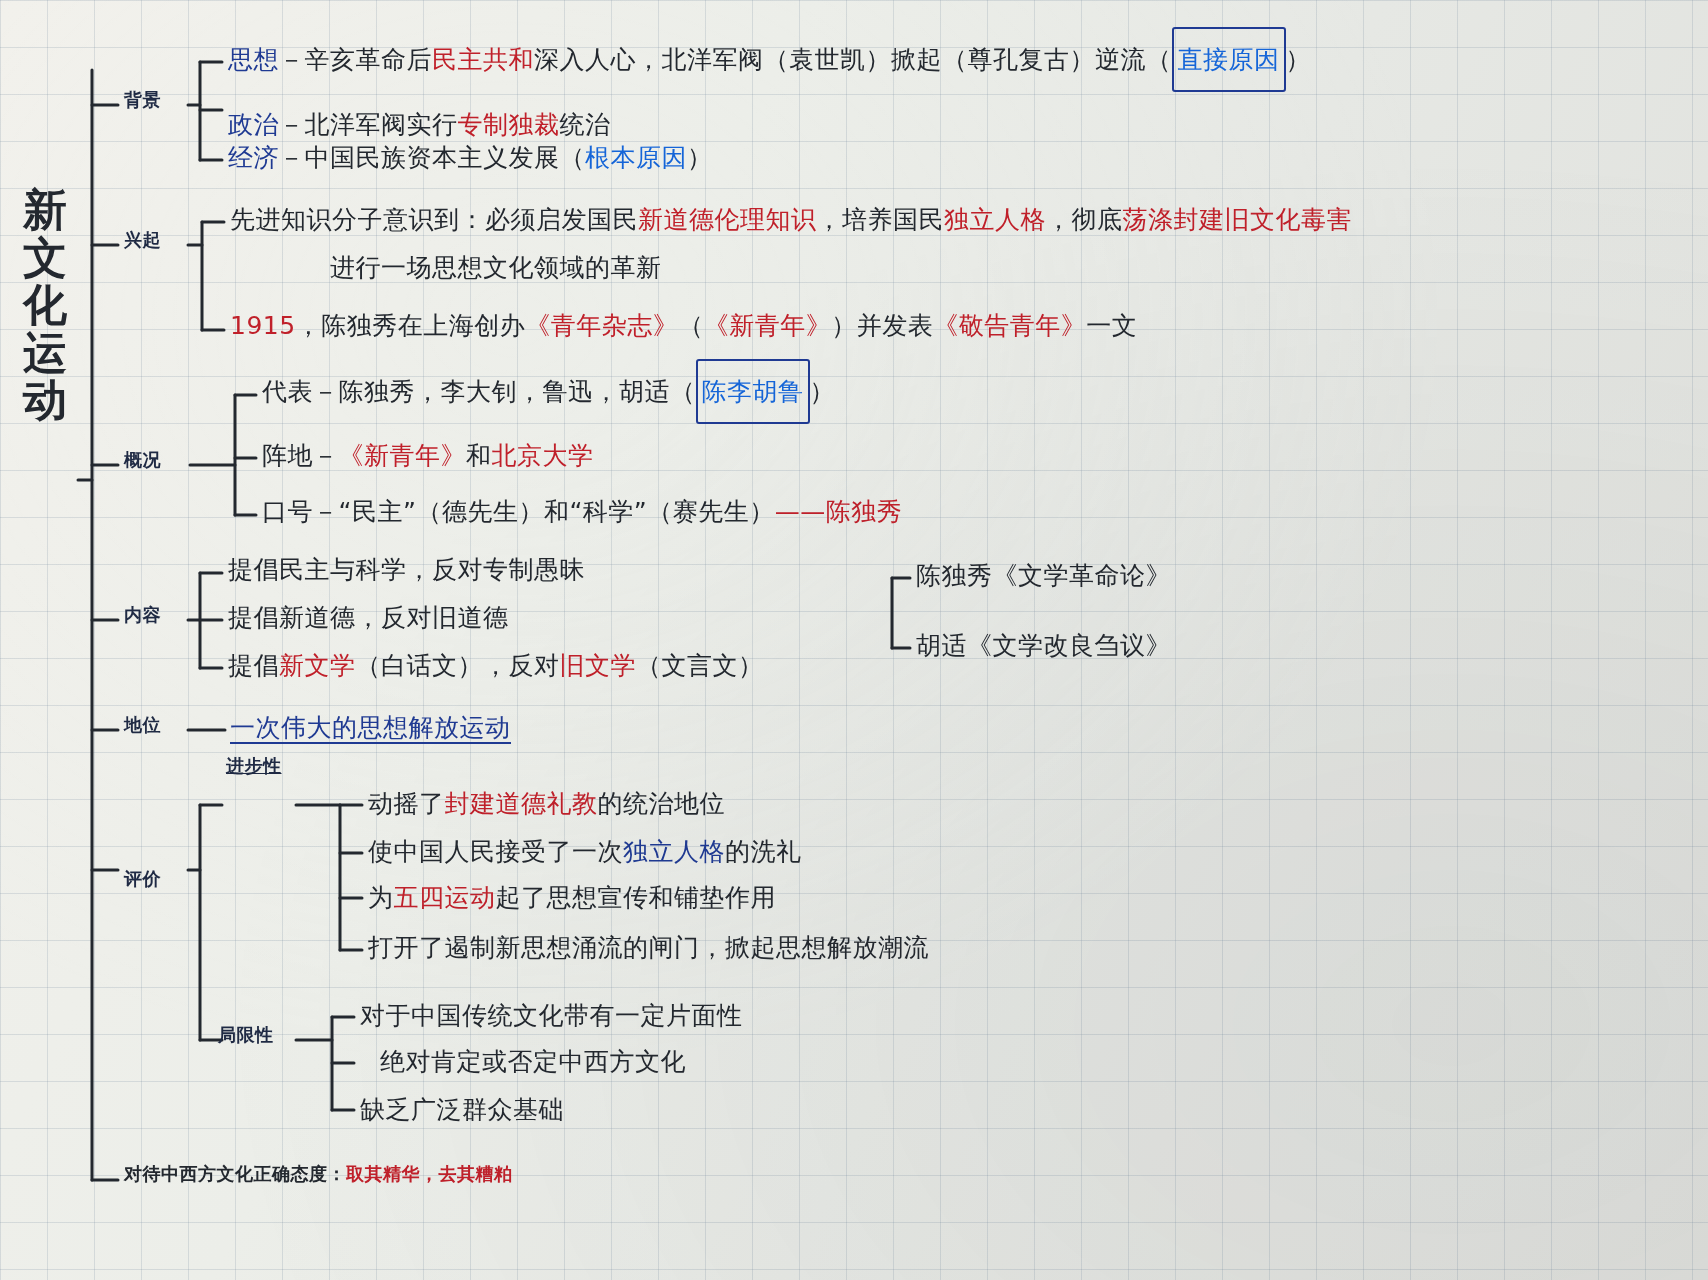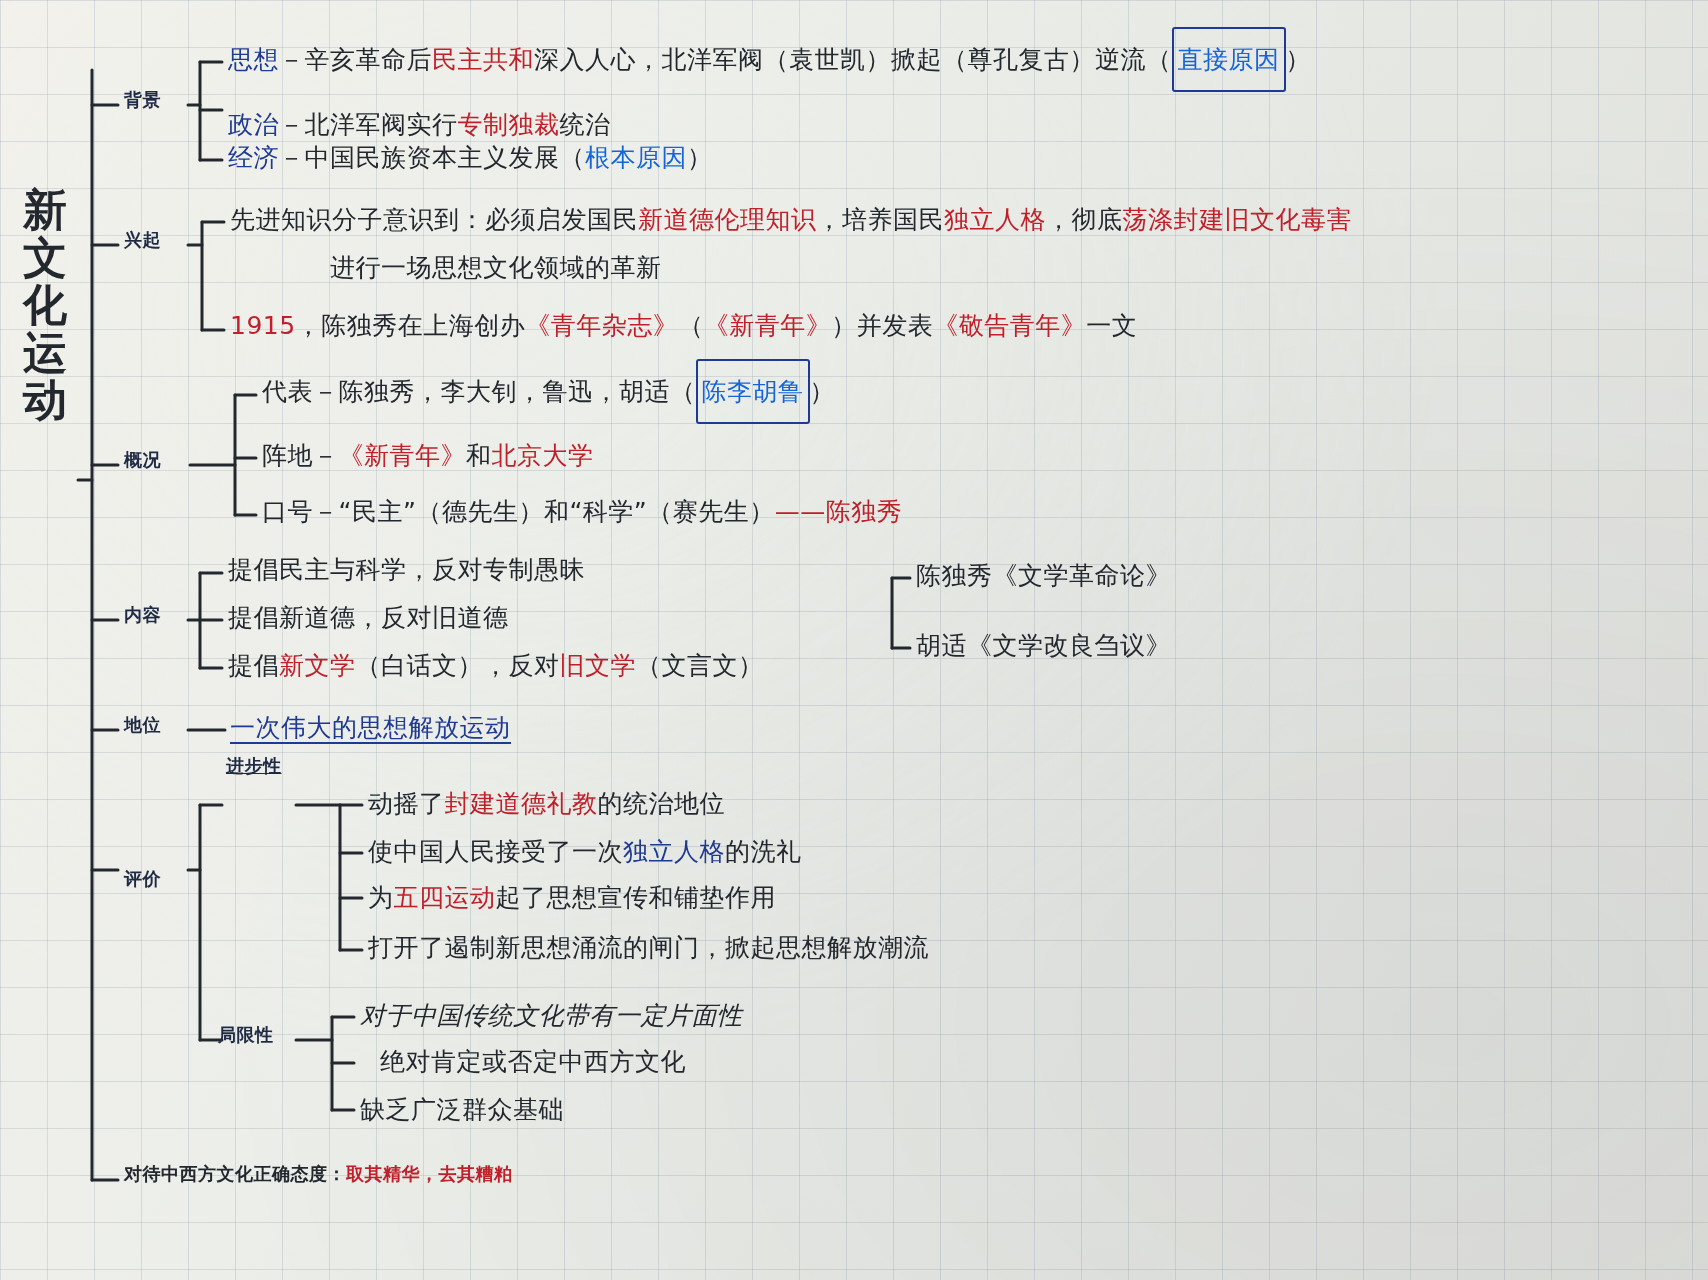--- a/index.html
+++ b/index.html
@@ -231,21 +231,21 @@
   <div class="node body" style="left:368px; top:884px;">
     <span class="seg u-black">为</span><span class="seg u-red">五四运动</span><span class="seg u-black">起了思想宣传和铺垫作用</span>
   </div>
 
   <div class="node body" style="left:368px; top:934px;">
     <span class="seg u-black">打开了遏制新思想涌流的闸门，掀起思想解放潮流</span>
   </div>
 
   <div class="node lvl1" style="left:218px; top:1025px;">局限性</div>
 
-  <div class="node body" style="left:360px; top:1002px;font-style:italic;">
+  <div class="node body" style="left:360px; top:1002px;">
     <span class="seg u-black">对于中国传统文化带有一定片面性</span>
   </div>
 
   <div class="node body" style="left:360px; top:1048px;margin-left:20px;">
     <span class="seg u-black">绝对肯定或否定中西方文化</span>
   </div>
 
   <div class="node body" style="left:360px; top:1096px;">
     <span class="seg u-black">缺乏广泛群众基础</span>
   </div>

